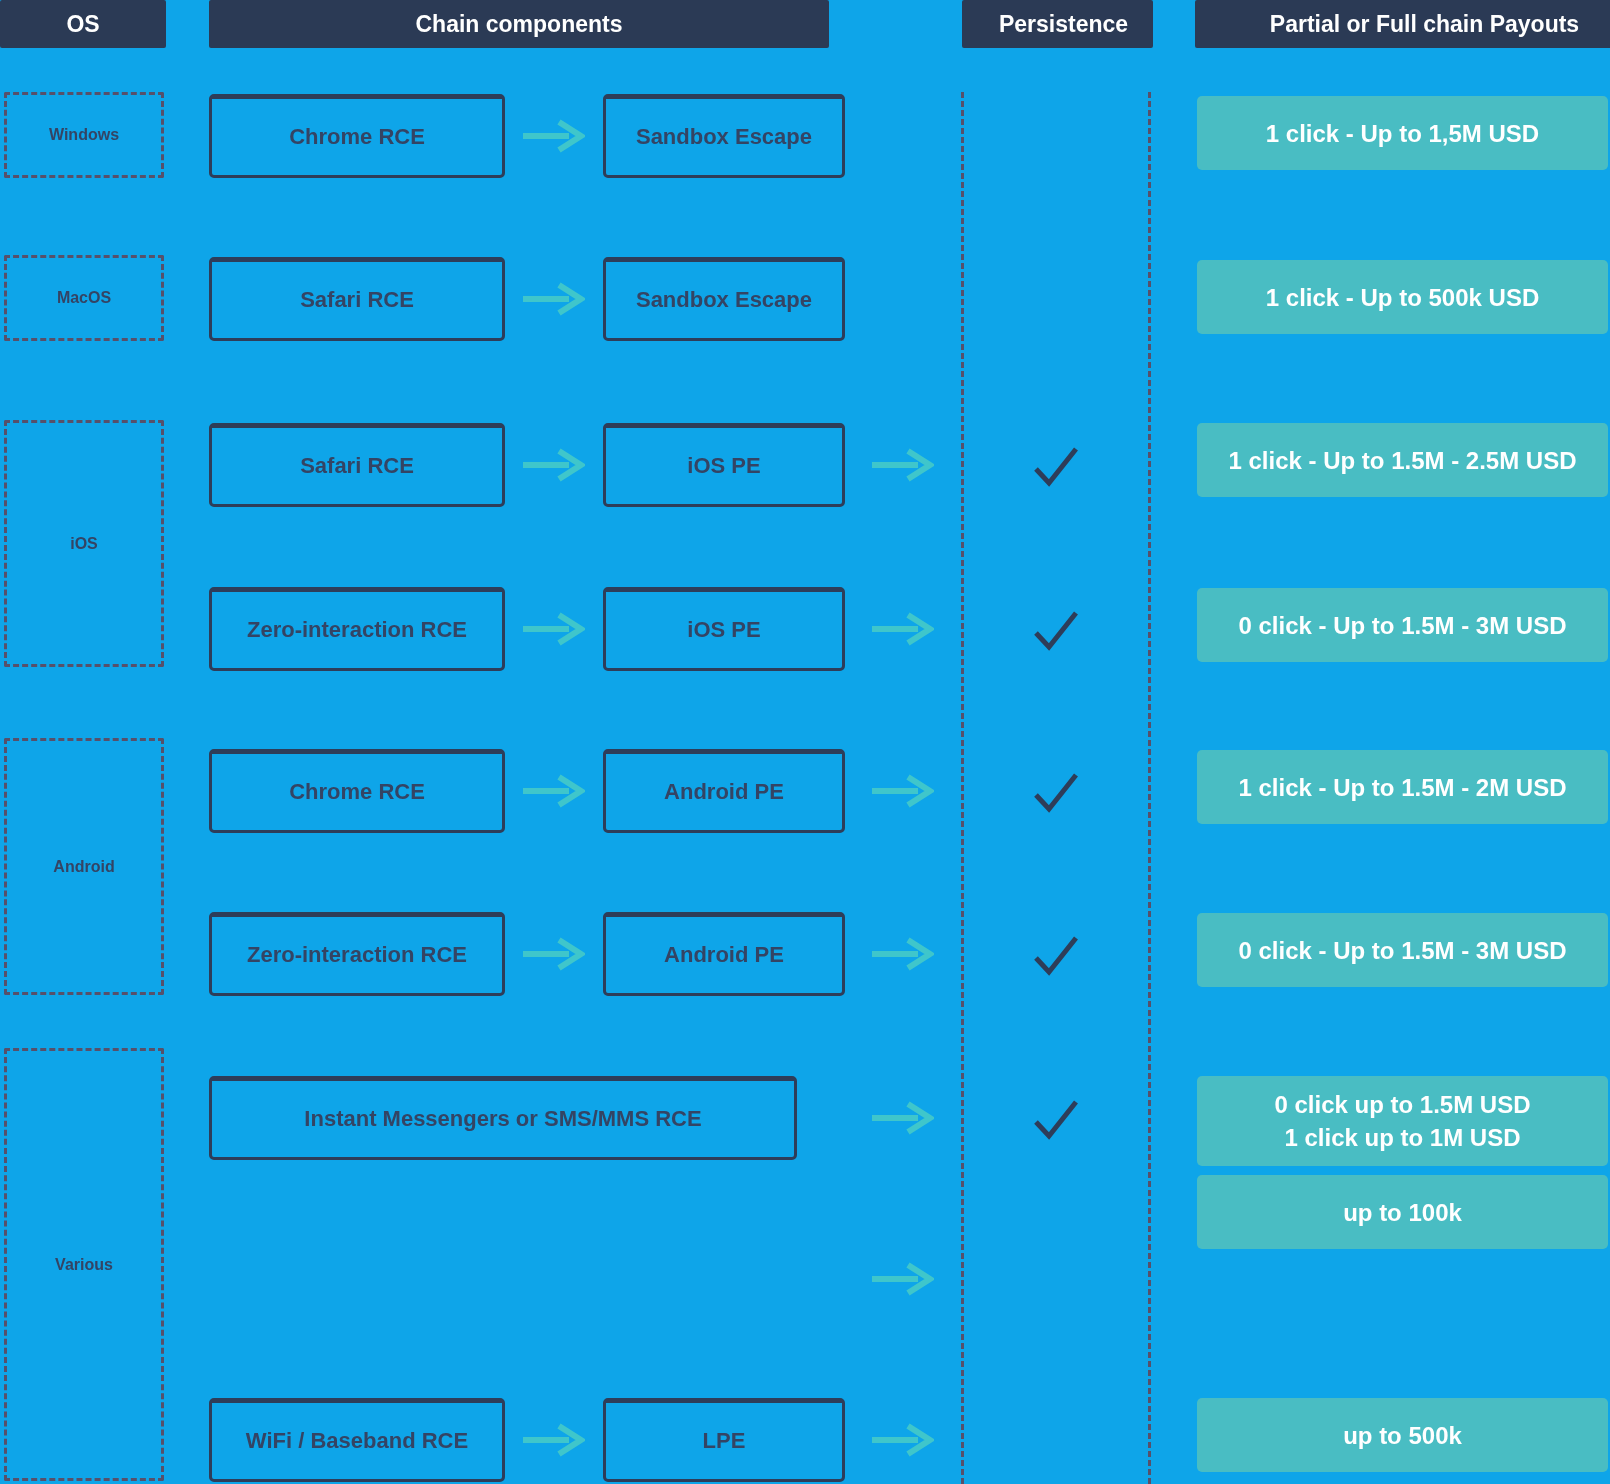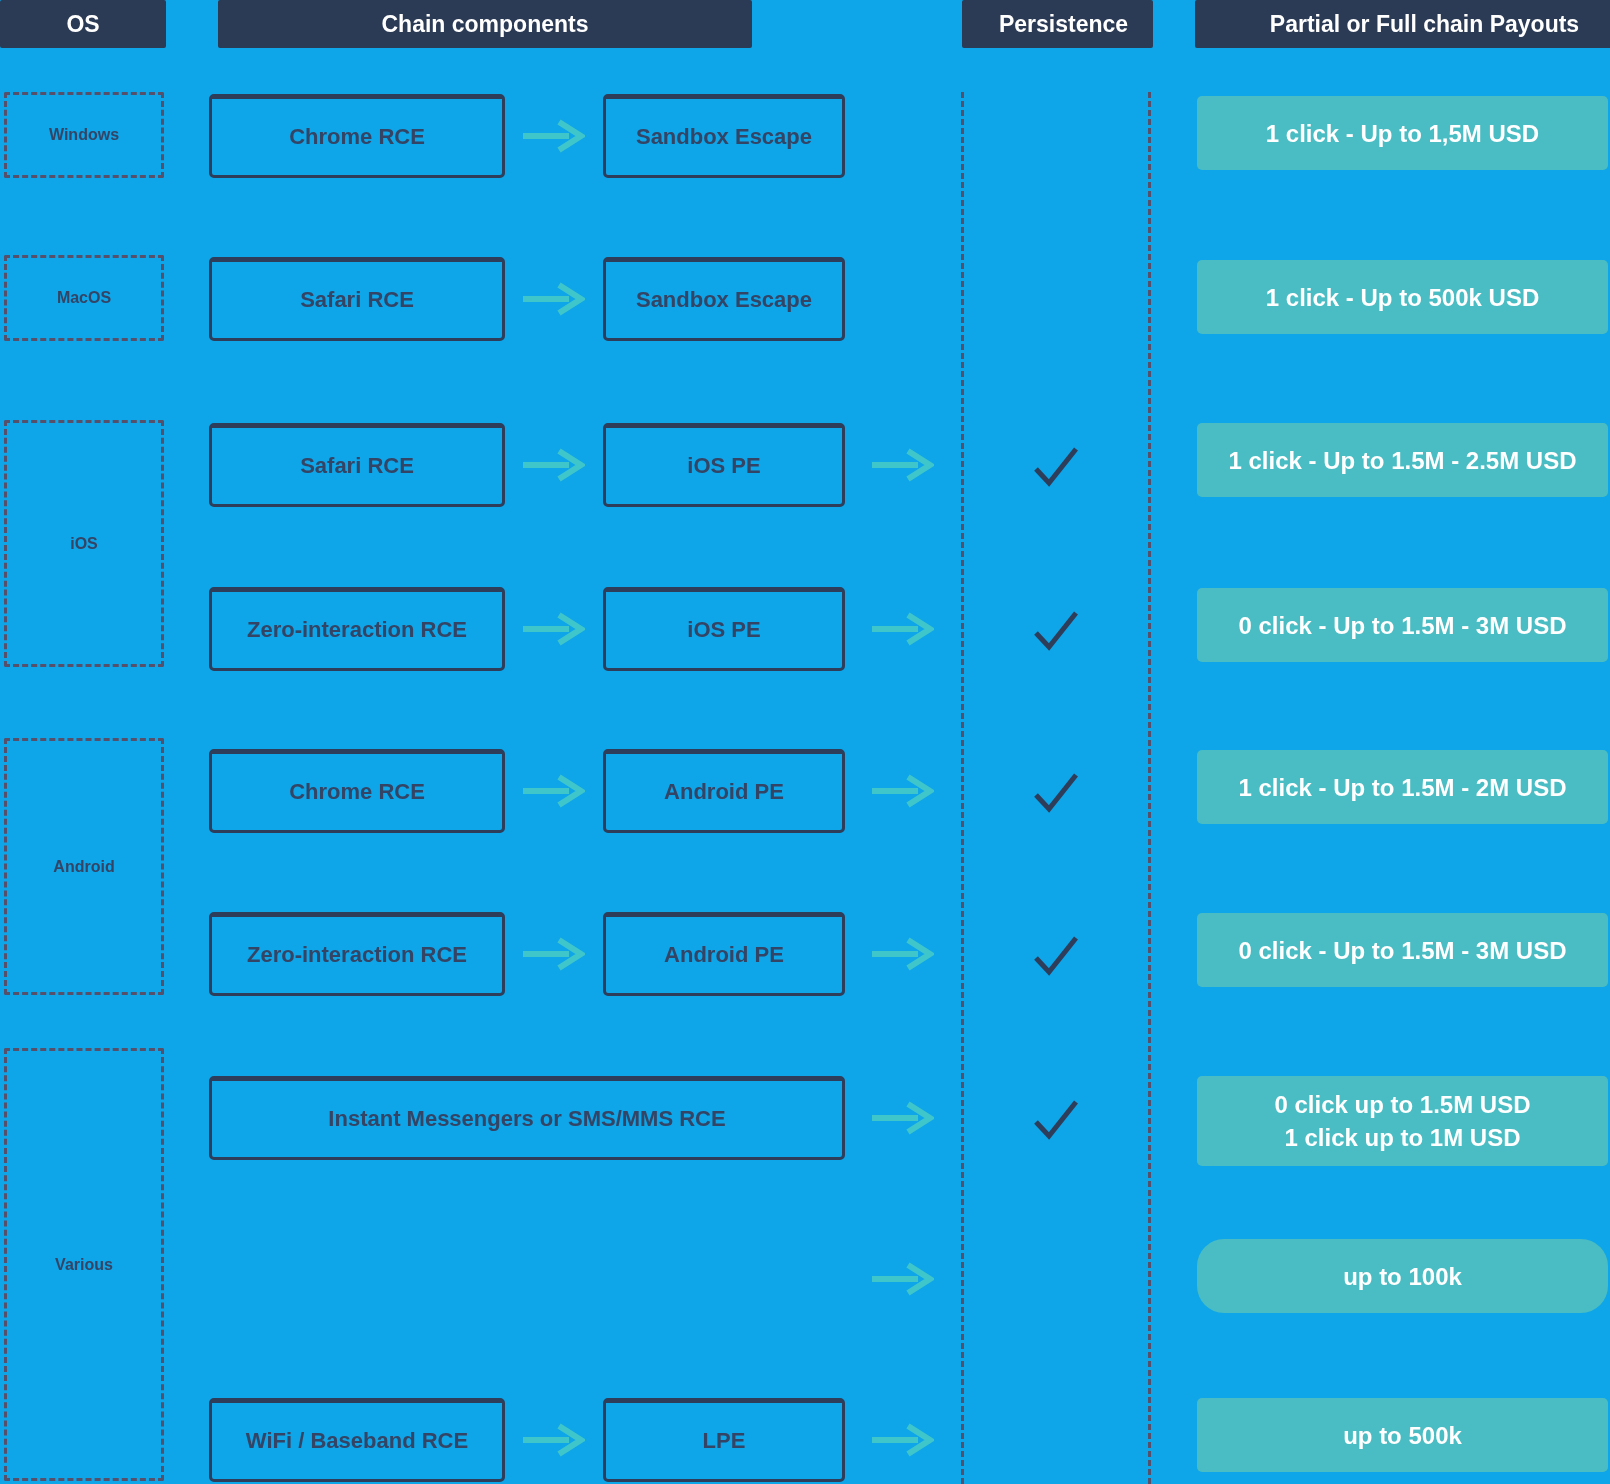--- a/index.html
+++ b/index.html
@@ -35,21 +35,21 @@
     position:absolute;left:961px;top:92px;width:190px;height:1392px;
     border-left:3px dashed #57506a;border-right:3px dashed #57506a;box-sizing:border-box;
   }
 </style>
 </head>
 <body>
 
 <div id="canvas">
 
   <div class="hdr" style="left:0;width:166px;">OS</div>
-  <div class="hdr" style="left:218px;width:534px;">Chain components</div>
+  <div class="hdr" style="left:209px;width:620px;">Chain components</div>
   <div class="hdr" style="left:962px;width:191px;padding-left:12px;">Persistence</div>
   <div class="hdr" style="left:1195px;width:459px;">Partial or Full chain Payouts</div>
 
   <div class="pcol"></div>
 
   <div class="osbox" style="top:92px;height:86px;">Windows</div>
   <div class="osbox" style="top:255px;height:86px;">MacOS</div>
   <div class="osbox" style="top:420px;height:247px;">iOS</div>
   <div class="osbox" style="top:738px;height:257px;">Android</div>
   <div class="osbox" style="top:1048px;height:433px;">Various</div>
@@ -135,38 +135,38 @@
       <path d="M0 17 H46" stroke="#3fc6cb" stroke-width="6" fill="none"></path>
       <path d="M36 3 L58 17 L36 31" stroke="#3fc6cb" stroke-width="6" fill="none"></path>
     </svg>
   <svg class="check" style="left:1030px;top:931px;" viewBox="0 0 52 46">
       <path d="M6 27 L19 41 L46 7" stroke="#2e3d59" stroke-width="5" fill="none"></path>
     </svg>
   <div class="payout" style="top:913px;">
       <span>0 click - Up to 1.5M - 3M USD</span>
     </div>
 
-  <div class="box" style="left:209px;top:1076px;width:636px;">Instant Messengers or SMS/MMS RCE</div>
+  <div class="box" style="left:209px;top:1076px;width:588px;">Instant Messengers or SMS/MMS RCE</div>
   <svg class="arrow" style="left:872px;top:1101px;" viewBox="0 0 62 34">
       <path d="M0 17 H46" stroke="#3fc6cb" stroke-width="6" fill="none"></path>
       <path d="M36 3 L58 17 L36 31" stroke="#3fc6cb" stroke-width="6" fill="none"></path>
     </svg>
   <svg class="check" style="left:1030px;top:1095px;" viewBox="0 0 52 46">
       <path d="M6 27 L19 41 L46 7" stroke="#2e3d59" stroke-width="5" fill="none"></path>
     </svg>
   <div class="payout" style="top:1076px;height:90px;">
     <span>0 click up to 1.5M USD</span>
     <span>1 click up to 1M USD</span>
   </div>
 
   <svg class="arrow" style="left:872px;top:1262px;" viewBox="0 0 62 34">
       <path d="M0 17 H46" stroke="#3fc6cb" stroke-width="6" fill="none"></path>
       <path d="M36 3 L58 17 L36 31" stroke="#3fc6cb" stroke-width="6" fill="none"></path>
     </svg>
-  <div class="payout" style="top:1239px;border-radius:27px;">
+  <div class="payout" style="top:1175px;">
       <span>up to 100k</span>
     </div>
 
   <div class="box" style="left:209px;top:1398px;width:296px;">WiFi / Baseband RCE</div>
   <svg class="arrow" style="left:523px;top:1423px;" viewBox="0 0 62 34">
       <path d="M0 17 H46" stroke="#3fc6cb" stroke-width="6" fill="none"></path>
       <path d="M36 3 L58 17 L36 31" stroke="#3fc6cb" stroke-width="6" fill="none"></path>
     </svg>
   <div class="box" style="left:603px;top:1398px;width:242px;">LPE</div>
   <svg class="arrow" style="left:872px;top:1423px;" viewBox="0 0 62 34">

